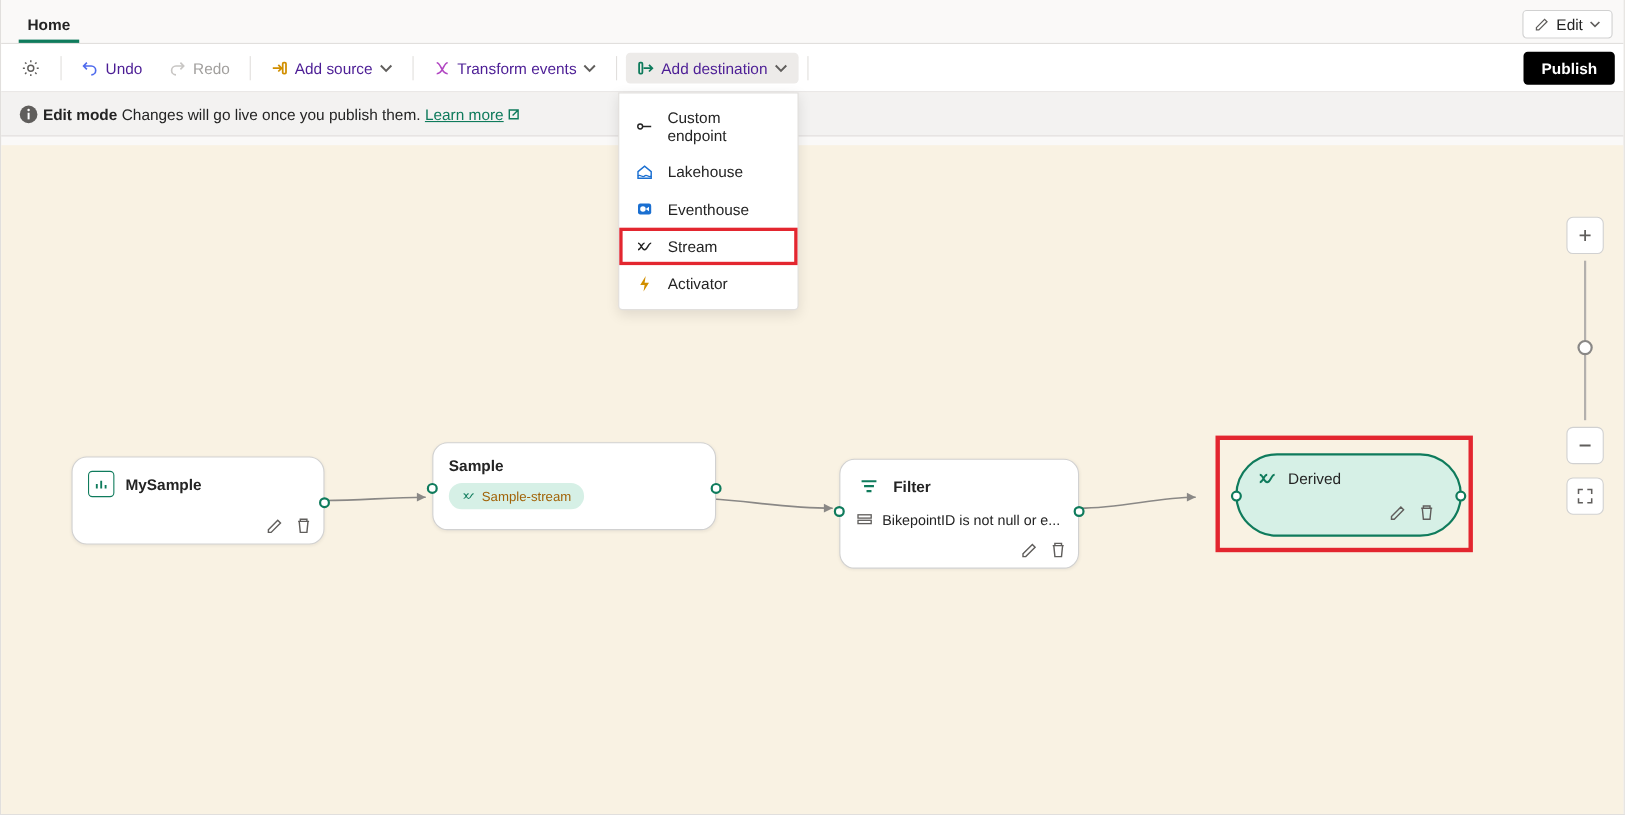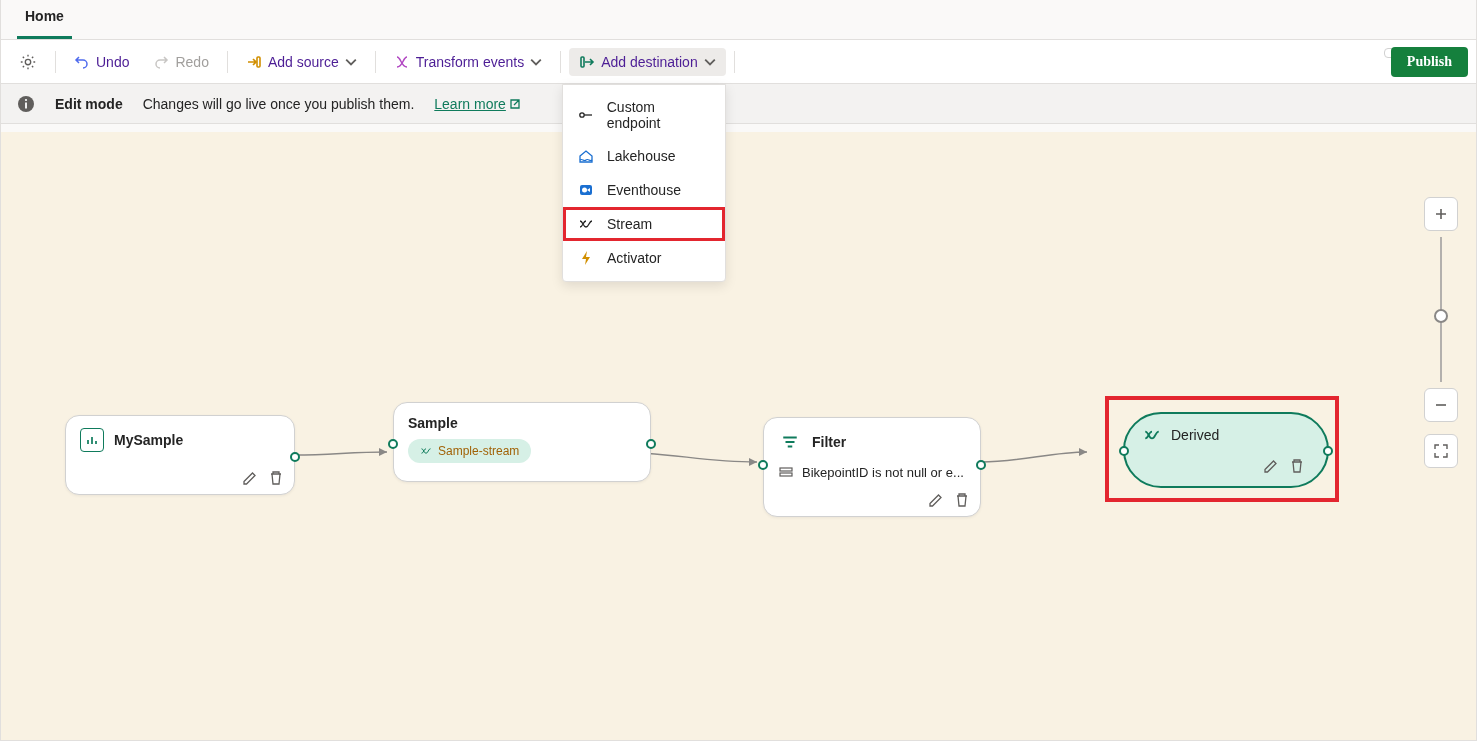--- a/index.html
+++ b/index.html
@@ -10,20 +10,21 @@
     position: relative;
     overflow: hidden;
     border: 1px solid #e1dfdd;
     border-top: none;
   }
 
   
   .tab-row {
     height: 40px;
     display: flex;
+    align-items: flex-end;
     padding: 0 10px 0 16px;
     border-bottom: 1px solid #e1dfdd;
     background: #faf9f8;
   }
   .tab {
     font-size: 14px;
     font-weight: 600;
     color: #242424;
     padding: 8px 8px 6px;
     border-bottom: 3px solid #0f7b5c;
@@ -63,40 +64,39 @@
     color: #4c1d95;
     padding: 6px 10px;
     border-radius: 4px;
     cursor: pointer;
   }
   .tb-btn.active { background: #edebe9; }
   .tb-sep { width: 1px; height: 22px; background: #e1dfdd; margin: 0 4px; }
   .tb-disabled { color: #a19f9d; cursor: default; }
   .tb-spacer { flex: 1; }
   .publish-btn {
-    background: #15803d;
+    background: #000000;
     color: #fff;
     font-weight: 600;
     font-size: 14px;
     padding: 7px 16px;
     border-radius: 4px;
     border: none;
     cursor: pointer;
-    font-family: Liberation Serif, serif;
   }
 
   
   .info-bar {
     height: 40px;
     background: #f3f2f1;
     border-bottom: 1px solid #e1dfdd;
     display: flex;
     align-items: center;
     padding: 0 16px;
-    gap: 20px;
+    gap: 4px;
     font-size: 14px;
     color: #242424;
   }
   .info-bar .mode { font-weight: 600; }
   .info-bar a { color: #0f7b5c; text-decoration: underline; display: inline-flex; align-items: center; gap: 3px; }
 
   
   .dropdown {
     position: absolute;
     left: 561px;

